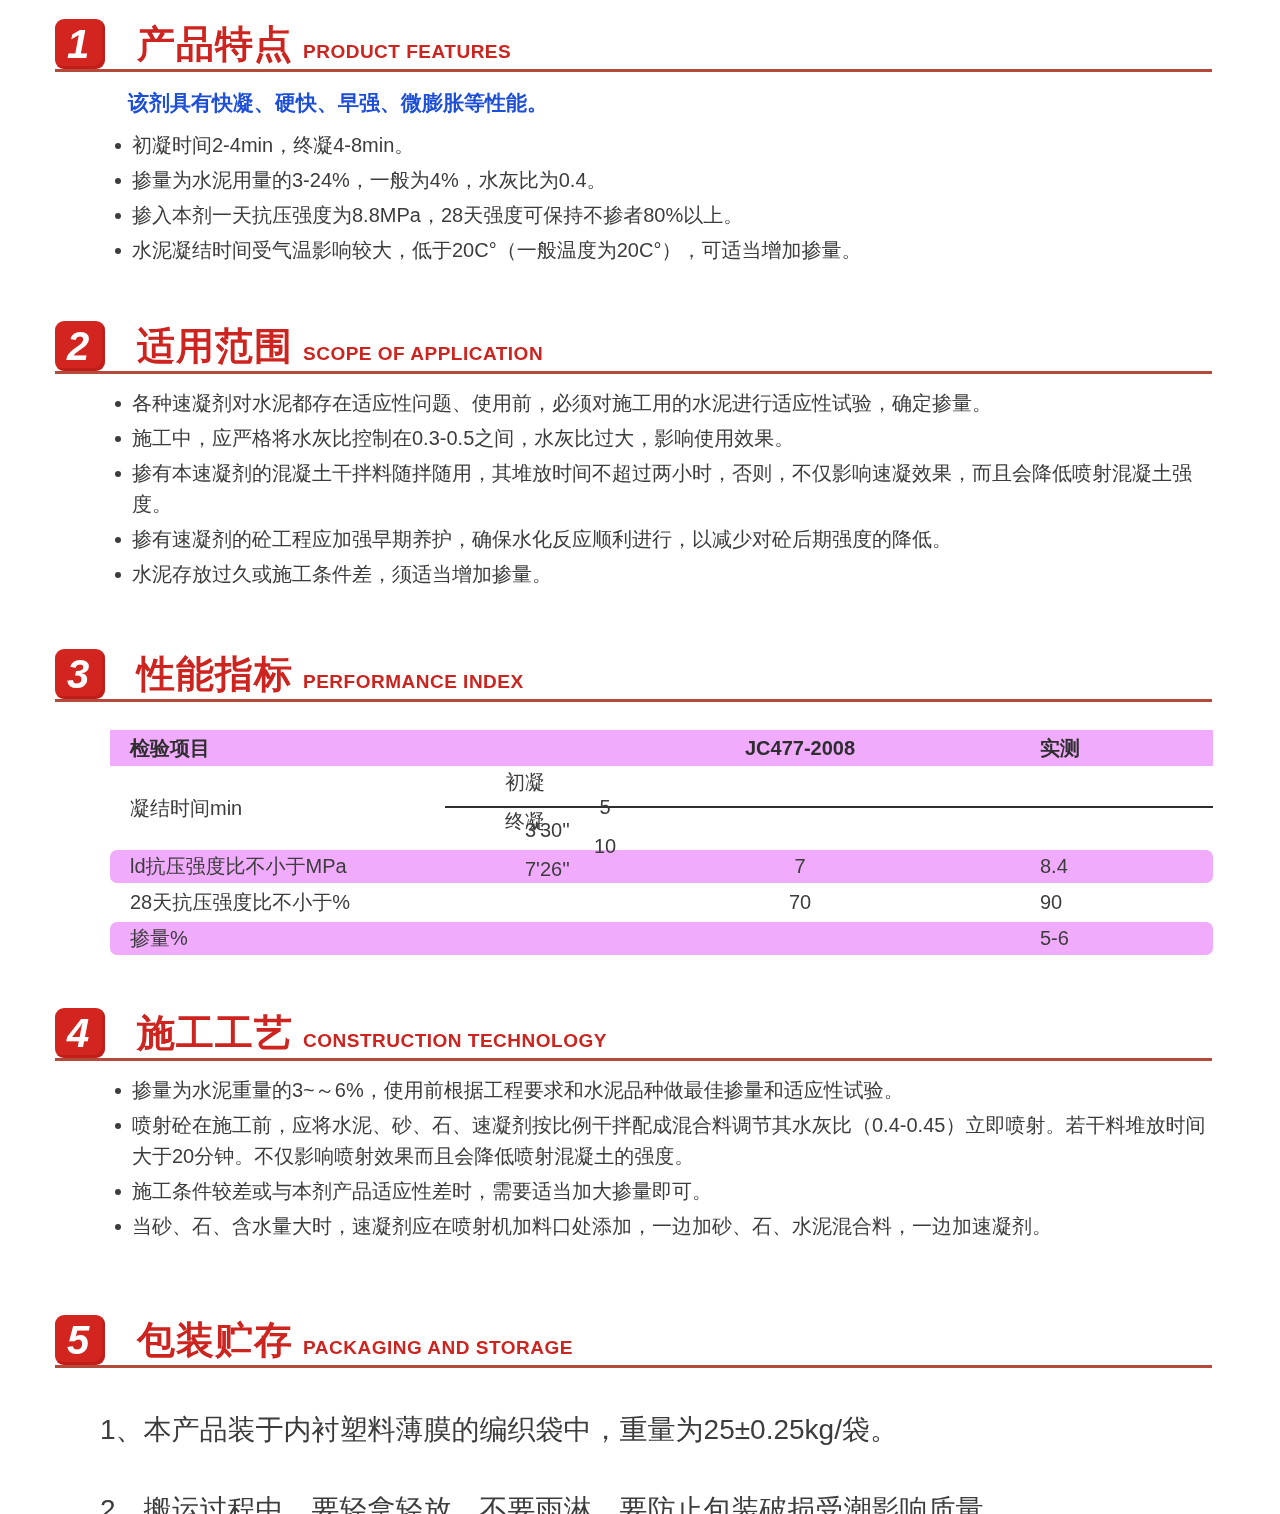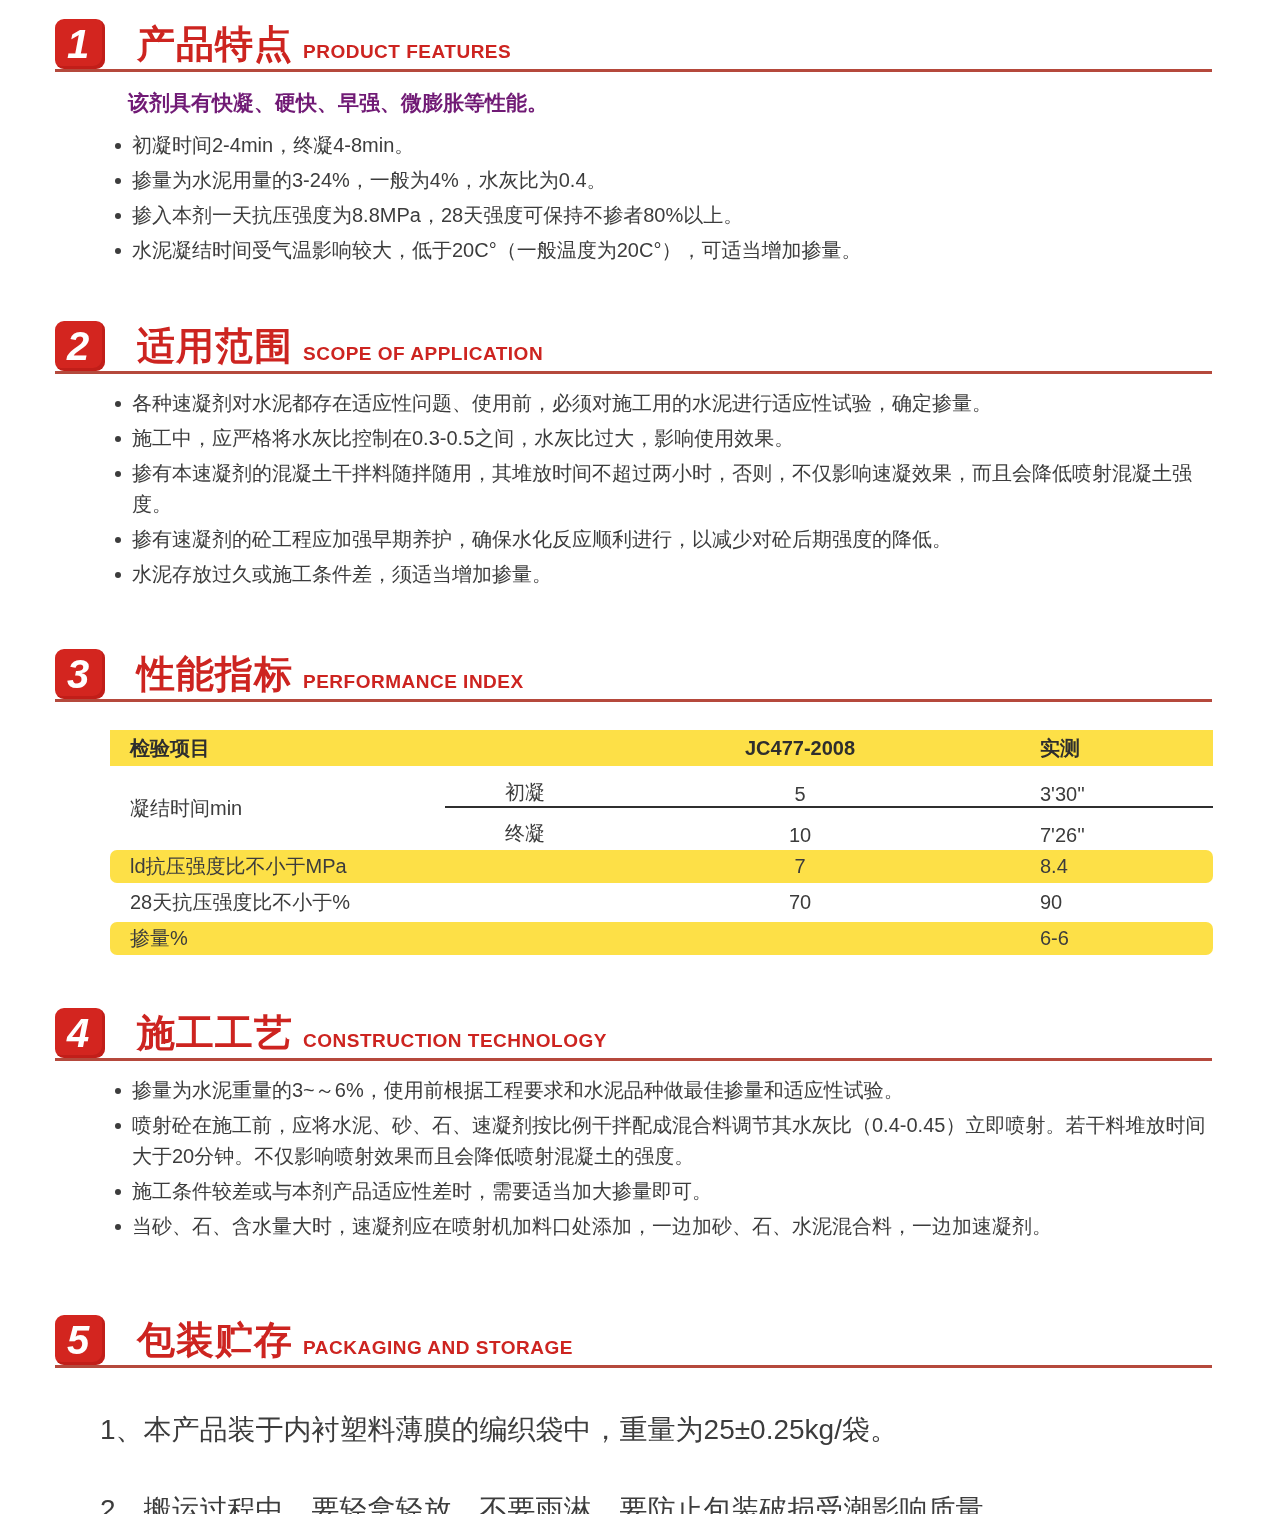--- a/index.html
+++ b/index.html
@@ -60,21 +60,21 @@
     padding-bottom:8px;
     letter-spacing:0.5px;
     white-space:nowrap;
   }
 
   
   .intro {
     margin:18px 70px 0 128px;
     font-size:21px;
     font-weight:bold;
-    color:#701a75;
+    color:#1d4ed8;
     line-height:26px;
   }
   ul.bullets {
     list-style:none;
     margin:14px 66px 0 113px;
   }
   ul.bullets li {
     position:relative;
     padding-left:19px;
     font-size:20px;
@@ -96,31 +96,31 @@
   #sec4 { margin-top:54px; }
   #sec5 { margin-top:74px; }
 
   
   .tbl {
     margin:28px 0 0 110px;
     width:1103px;
     font-size:20px;
   }
   .t-row { display:flex; align-items:center; }
-  .t-grey { background:#fde047; }
+  .t-grey { background:#f0abfc; }
   .t-head { height:36px; font-weight:bold; color:#2e2e2e; }
   .gap { height:3px; background:#ffffff; }
   .c-std   { width:320px; text-align:center; }
   .c-meas  { flex:1; padding-left:80px; }
   
   .c-label-wide { width:530px; padding-left:20px; }
   .t-group { display:flex; }
   .g-label { width:335px; padding-left:20px; display:flex; align-items:center; }
   .g-rows { flex:1; }
-  .g-row { display:flex; align-items:flex-end; height:39px; }
+  .g-row { display:flex; align-items:flex-start; height:39px;flex-direction:column; }
   .g-row.first { border-bottom:2px solid #2f2f2f; }
   .g-sub  { width:195px; padding-left:60px; }
   .g-std  { width:320px; text-align:center; }
   .g-meas { flex:1; padding-left:80px; }
   .t-plain { height:33px;border-radius:7px; }
 
   
   ol.numbered {
     list-style:none;
     margin:24px 66px 0 100px;
@@ -214,21 +214,21 @@
       <div class="gap"></div>
       <div class="t-row t-plain">
         <div class="c-label-wide">28天抗压强度比不小于%</div>
         <div class="c-std">70</div>
         <div class="c-meas">90</div>
       </div>
       <div class="gap"></div>
       <div class="t-row t-grey t-plain">
         <div class="c-label-wide">掺量%</div>
         <div class="c-std"></div>
-        <div class="c-meas">6-6</div>
+        <div class="c-meas">5-6</div>
       </div>
     </div>
   </section>
 
   <section id="sec4">
     <div class="sec-header">
       <div class="badge">
         <span>4</span>
       </div>
       <h2 class="title-zh">施工工艺</h2>

